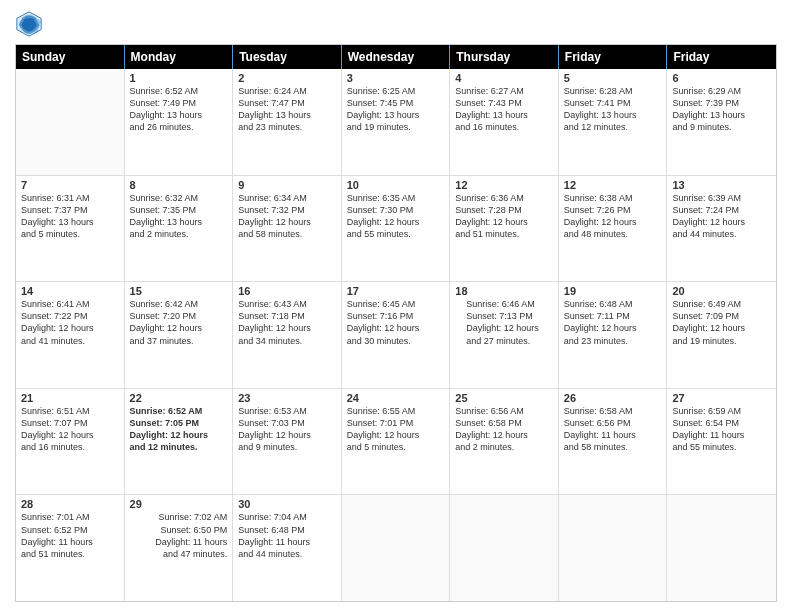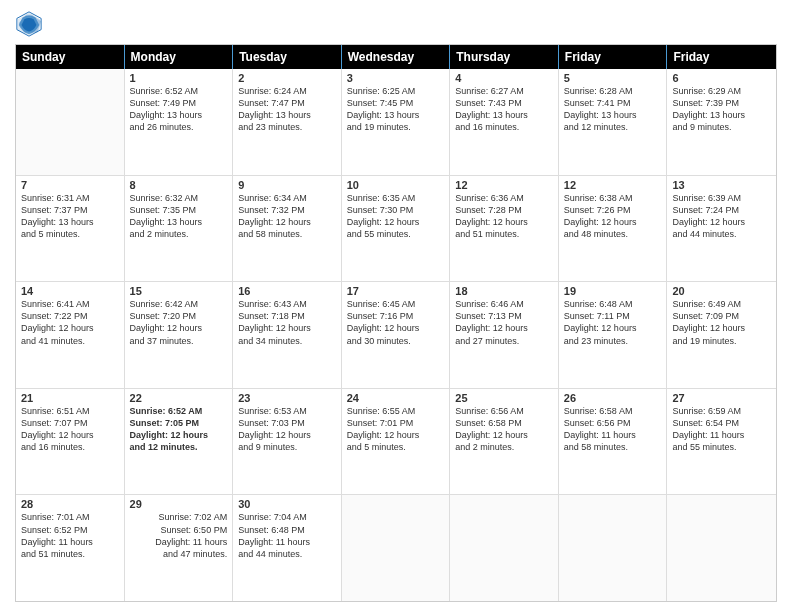--- a/index.html
+++ b/index.html
@@ -261,21 +261,21 @@
           </div>
           <div class="cal-cell">
             <span class="day-num">17</span>
             <div class="cell-text" style="white-space: pre-line;">Sunrise: 6:45 AM
 Sunset: 7:16 PM
 Daylight: 12 hours
 and 30 minutes.</div>
           </div>
           <div class="cal-cell">
             <span class="day-num">18</span>
-            <div class="cell-text" style="white-space: pre-line;">Sunrise: 6:46 AM
+            <div class="cell-text" style="white-space: pre-line; margin-left: 11px;">Sunrise: 6:46 AM
 Sunset: 7:13 PM
 Daylight: 12 hours
 and 27 minutes.</div>
           </div>
           <div class="cal-cell">
             <span class="day-num">19</span>
             <div class="cell-text" style="white-space: pre-line;">Sunrise: 6:48 AM
 Sunset: 7:11 PM
 Daylight: 12 hours
 and 23 minutes.</div>

